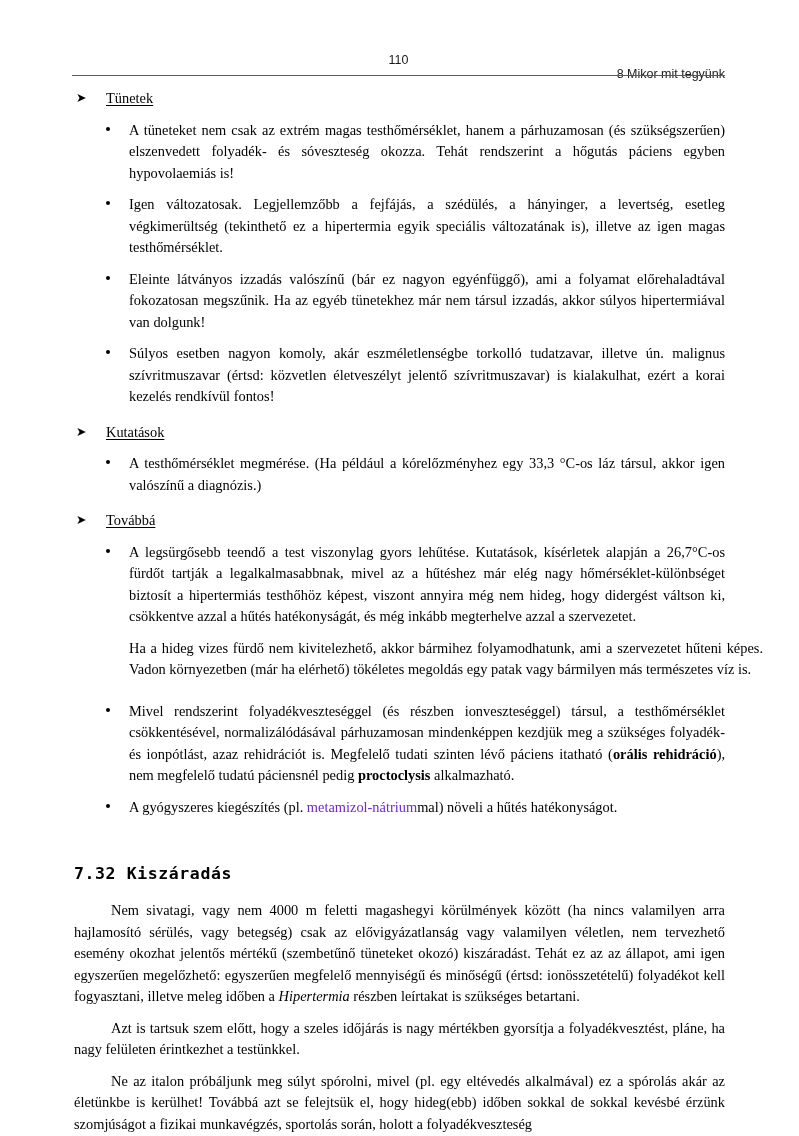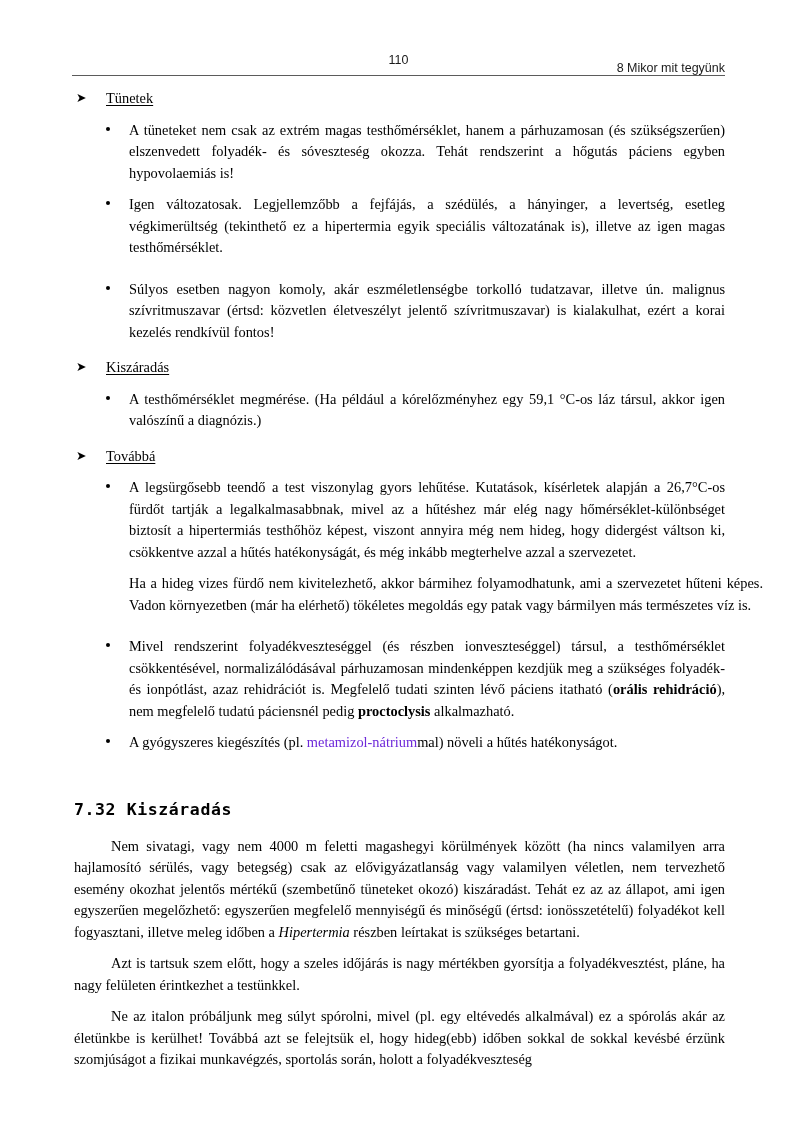--- a/index.html
+++ b/index.html
@@ -33,21 +33,21 @@
   }
   .page-header .folio {
     position: absolute;
     left: 0;
     right: 0;
     text-align: center;
   }
   .page-header .chapter {
     position: absolute;
     right: 0;
-    top: 8px;
+    top: 14px;
     white-space: nowrap;
   }
   .header-rule {
     position: absolute;
     left: 72px;
     width: 653px;
     top: 75px;
     height: 1px;
     background: #5b5b5b;
   }
@@ -162,38 +162,42 @@
       <span>A tüneteket nem csak az extrém magas testhőmérséklet, hanem a párhuzamosan (és szükségszerűen) elszenvedett folyadék- és sóveszteség okozza. Tehát rendszerint a hőgutás páciens egyben hypovolaemiás is!</span>
     </div>
     <div class="gap-sm"></div>
 
     <div class="lvl2 block">
       <span class="dot"></span>
       <span>Igen változatosak. Legjellemzőbb a fejfájás, a szédülés, a hányinger, a levertség, esetleg végkimerültség (tekinthető ez a hipertermia egyik speciális változatának is), illetve az igen magas testhőmérséklet.</span>
     </div>
     <div class="gap-sm"></div>
 
+    <div class="lvl2 block">
+      <span class="dot"></span>
+      <span>Eleinte látványos izzadás valószínű (bár ez nagyon egyénfüggő), ami a folyamat előrehaladtával fokozatosan megszűnik. Ha az egyéb tünetekhez már nem társul izzadás, akkor súlyos hipertermiával van dolgunk!</span>
+    </div>
     <div class="gap-sm"></div>
 
     <div class="lvl2 block">
       <span class="dot"></span>
       <span>Súlyos esetben nagyon komoly, akár eszméletlenségbe torkolló tudatzavar, illetve ún. malignus szívritmuszavar (értsd: közvetlen életveszélyt jelentő szívritmuszavar) is kialakulhat, ezért a korai kezelés rendkívül fontos!</span>
     </div>
 
     <div class="gap-md"></div>
 
     <div class="lvl1 block">
       <span class="marker">➤</span>
-      <span class="caption">Kiszáradás</span>
-    </div>
-    <div class="gap-sm"></div>
-
-    <div class="lvl2 block">
-      <span class="dot"></span>
-      <span>A testhőmérséklet megmérése. (Ha például a kórelőzményhez egy 59,1 °C-os láz társul, akkor igen valószínű a diagnózis.)</span>
+      <span class="caption">Kutatások</span>
+    </div>
+    <div class="gap-sm"></div>
+
+    <div class="lvl2 block">
+      <span class="dot"></span>
+      <span>A testhőmérséklet megmérése. (Ha például a kórelőzményhez egy 33,3 °C-os láz társul, akkor igen valószínű a diagnózis.)</span>
     </div>
 
     <div class="gap-md"></div>
 
     <div class="lvl1 block">
       <span class="marker">➤</span>
       <span class="caption">Továbbá</span>
     </div>
     <div class="gap-sm"></div>
 

